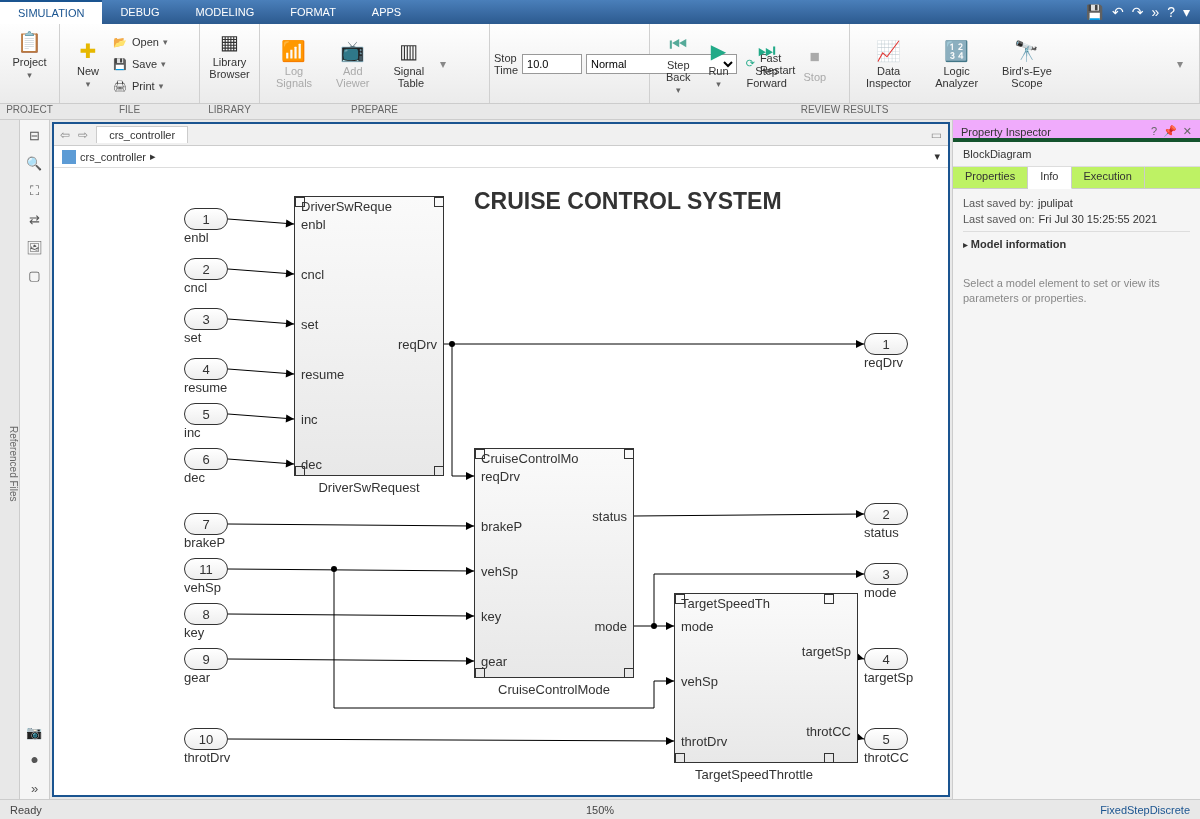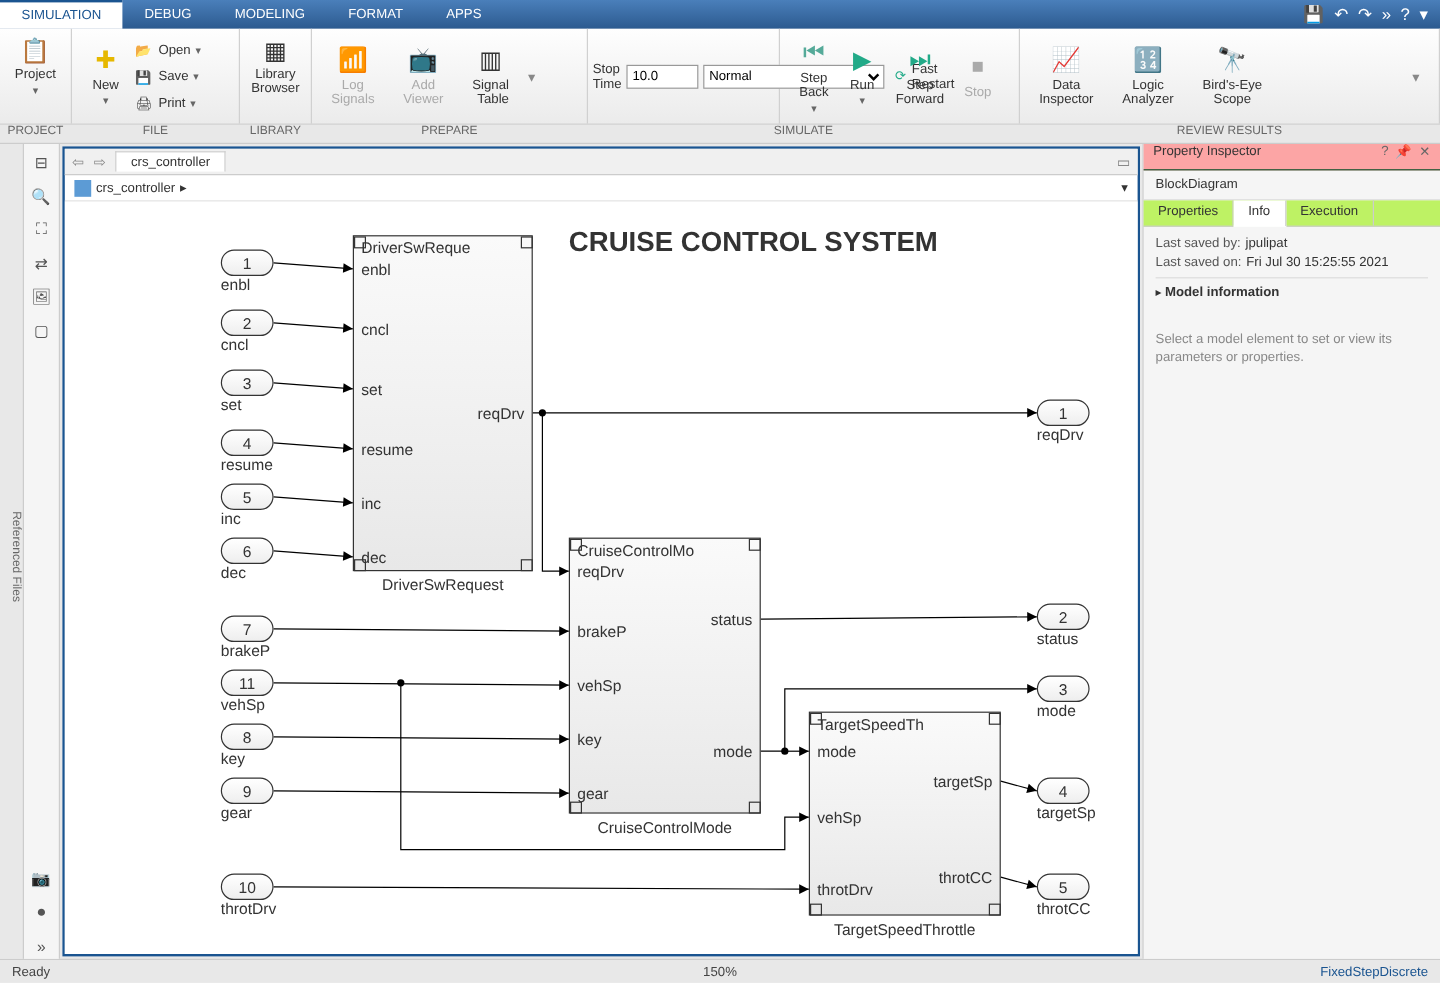--- a/index.html
+++ b/index.html
@@ -38,21 +38,21 @@
 .port-label{position:absolute;font-size:13px}
 .block{position:absolute;border:1px solid #333;background:linear-gradient(#fafafa,#e8e8e8)}
 .block::before,.block::after{content:"";position:absolute;width:0;height:0}
 .block-label{position:absolute;font-size:13px;text-align:center;width:100%}
 .bport{position:absolute;font-size:13px}
 .block .corner{position:absolute;width:10px;height:10px;border:1px solid #333}
 svg.wires{position:absolute;top:0;left:0;width:100%;height:100%;pointer-events:none}
 svg.wires line,svg.wires polyline{stroke:#000;stroke-width:1;fill:none}
 .arrow{fill:#000}
 .inspector{width:248px;background:#f5f5f5;border-left:1px solid #ccc;display:flex;flex-direction:column;font-size:11px}
-.insp-head{height:22px;background:#fca5a5;border-bottom:1px solid #14532d;display:flex;align-items:flex-start;padding:0 8px;justify-content:space-between}
+.insp-head{height:22px;background:#f0abfc;border-bottom:4px solid #14532d;display:flex;align-items:flex-end;padding:0 8px;justify-content:space-between}
 .insp-head .icons{display:flex;gap:6px;color:#666}
 .insp-sub{padding:6px 10px;border-bottom:1px solid #ddd}
 .insp-tabs{display:flex;height:22px;border-bottom:1px solid #ccc;background:#bef264}
 .insp-tab{padding:3px 12px;cursor:pointer;border-right:1px solid #ccc}
 .insp-tab.active{background:#fff;border-bottom:1px solid #fff;margin-bottom:-1px}
 .insp-body{padding:8px 10px;flex:1}
 .insp-row{display:flex;gap:4px;margin-bottom:4px}
 .insp-row .k{color:#555}
 .insp-sect{padding:6px 0;border-top:1px solid #ddd;margin-top:6px;cursor:pointer}
 .insp-sect::before{content:"▸ ";font-size:10px}
@@ -183,21 +183,20 @@
 Scope</span>
       </div>
     <div style="margin-left:auto;align-self:center;color:#888;padding-right:8px">▾</div>
   </div>
 </div>
 <div class="ribbon-labels">
   <div class="rlabel" style="width:60px">PROJECT</div>
   <div class="rlabel" style="width:140px">FILE</div>
   <div class="rlabel" style="width:60px">LIBRARY</div>
   <div class="rlabel" style="width:230px">PREPARE</div>
-  <div class="rlabel" style="width:360px">SIMULATE</div>
   <div class="rlabel" style="flex:1">REVIEW RESULTS</div>
 </div>
 
 <div class="main">
   <div class="left-strip">Referenced Files</div>
   <div class="palette">
     <div class="pbtn">⊟</div>
     <div class="pbtn">🔍</div>
     <div class="pbtn">⛶</div>
     <div class="pbtn">⇄</div>
@@ -322,21 +321,21 @@
           <div class="bport" style="left:6px;top:160px">key</div>
           <div class="bport" style="left:6px;top:205px">gear</div>
           <div class="bport" style="right:6px;top:60px">status</div>
           <div class="bport" style="right:6px;top:170px">mode</div>
           <div class="corner" style="left:0px;top:0px"></div>
           <div class="corner" style="left:149px;top:0px"></div>
           <div class="corner" style="left:0px;top:219px"></div>
           <div class="corner" style="left:149px;top:219px"></div>
         </div>
         <div class="block-label" style="width: 160px; left: 420px; top: 514px;">CruiseControlMode</div>
-        <div class="block" style="width: 160px; height: 170px; left: 620px; top: 425px;">
+        <div class="block" style="width: 184px; height: 170px; left: 620px; top: 425px;">
           <div class="bport" style="top:2px;left:6px;font-size:13px;right:6px;overflow:hidden;white-space:nowrap">TargetSpeedTh</div>
           <div class="bport" style="left:6px;top:25px">mode</div>
           <div class="bport" style="left:6px;top:80px">vehSp</div>
           <div class="bport" style="left:6px;top:140px">throtDrv</div>
           <div class="bport" style="right:6px;top:50px">targetSp</div>
           <div class="bport" style="right:6px;top:130px">throtCC</div>
           <div class="corner" style="left:0px;top:0px"></div>
           <div class="corner" style="left:149px;top:0px"></div>
           <div class="corner" style="left:0px;top:159px"></div>
           <div class="corner" style="left:149px;top:159px"></div>

